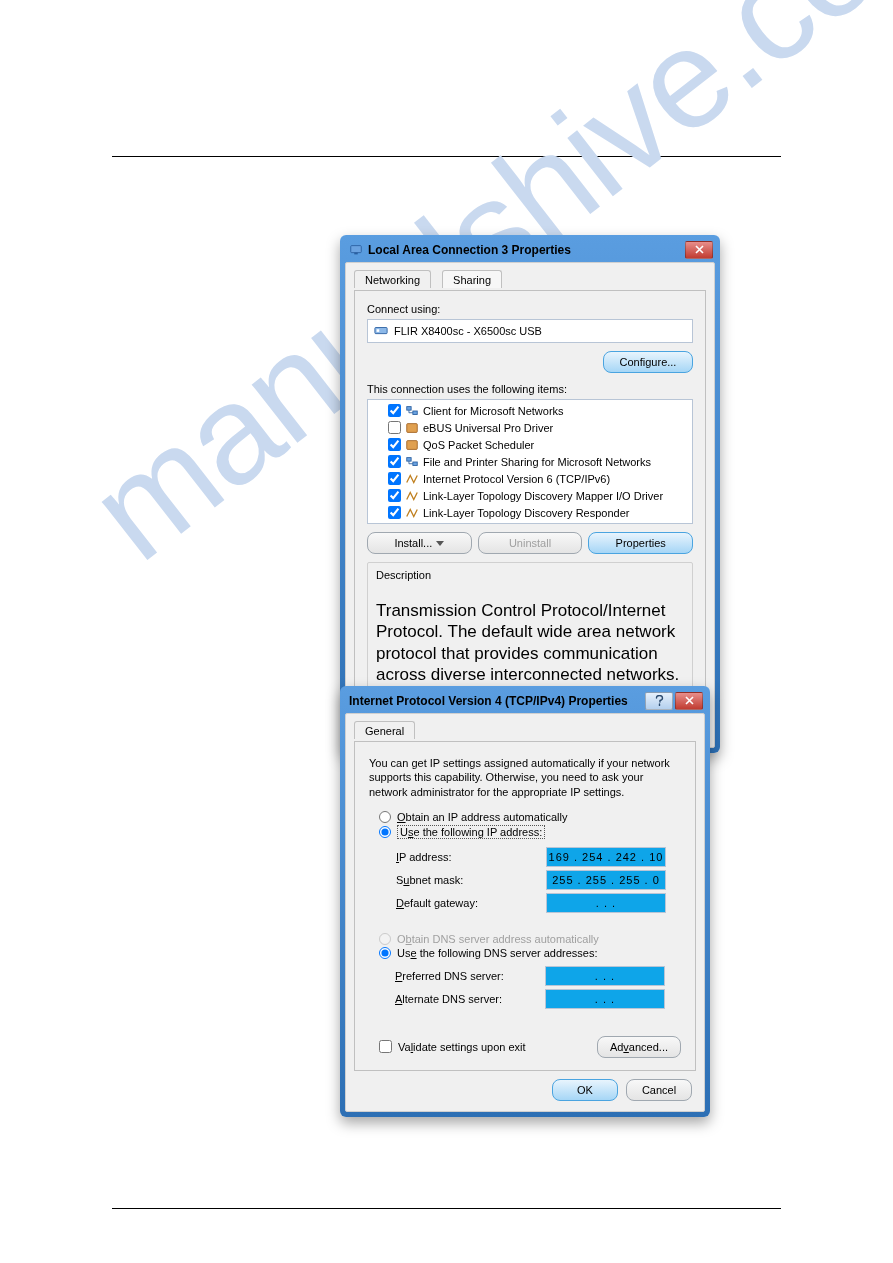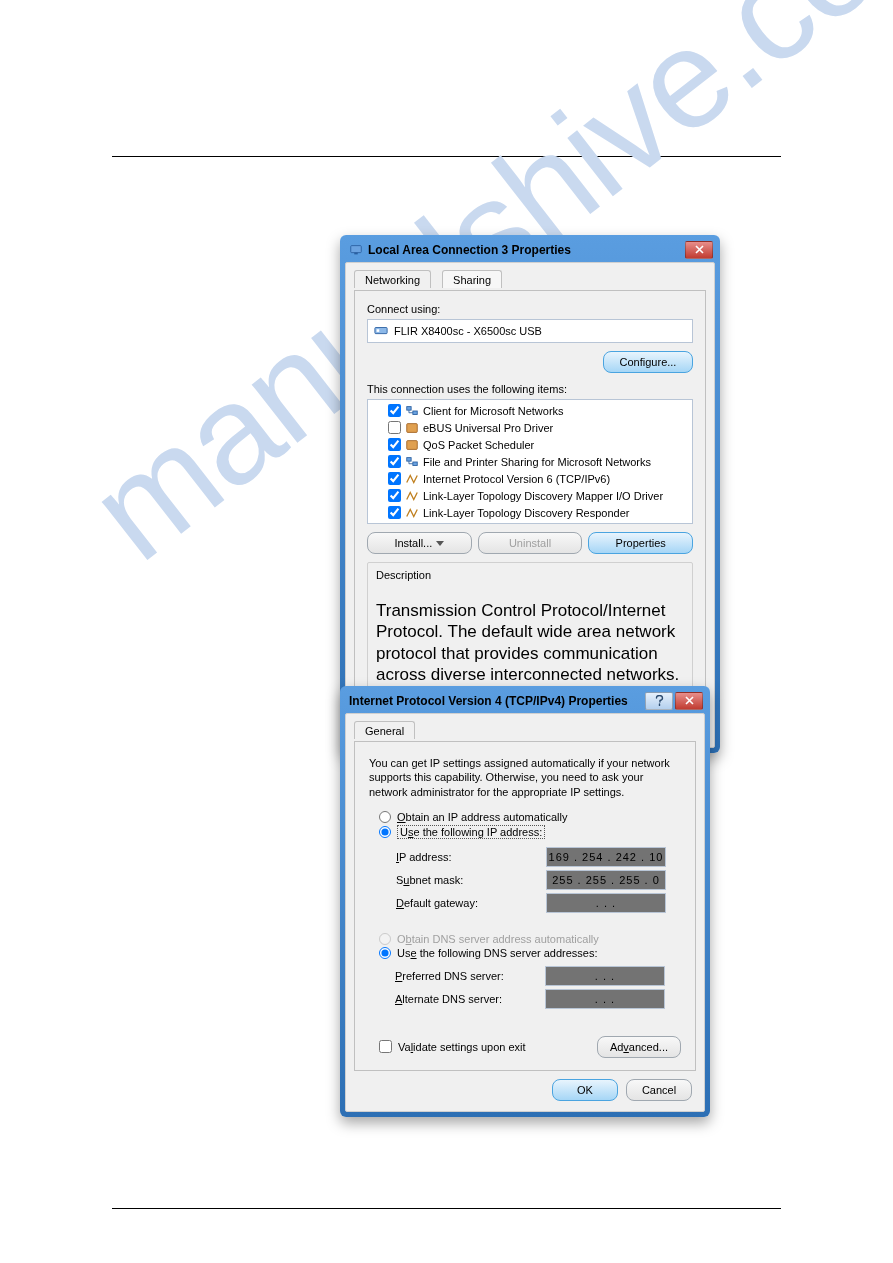--- a/index.html
+++ b/index.html
@@ -50,21 +50,21 @@
   .group-text { font-size: 17px; color: #000; margin-top: 19px; line-height: 1.25; }
 
   .footer { display: flex; justify-content: flex-end; gap: 8px; padding: 8px 4px 0; }
 
   .radio-row { display: flex; align-items: center; gap: 6px; margin: 2px 0 2px 10px; font-size: 11px; }
   .radio { width: 12px; height: 12px; }
   .dotted { border: 1px dotted #555; padding: 0 2px; }
 
   .ip-row { display: flex; align-items: center; margin: 3px 0 3px 26px; font-size: 11px; }
   .ip-row label { flex: 0 0 150px; }
-  .ip-input { border: 1px solid #b8c5d6; background: #737373; width: 120px; height: 20px; display: flex; align-items: center; justify-content: center; font-size: 11px; letter-spacing: 1px; }
+  .ip-input { border: 1px solid #b8c5d6; background: #0ea5e9; width: 120px; height: 20px; display: flex; align-items: center; justify-content: center; font-size: 11px; letter-spacing: 1px; }
   .underline { text-decoration: underline; }
 
   .chk-row { display: flex; align-items: center; gap: 6px; margin: 10px 0 0 10px; font-size: 11px; }
 
   
   svg { display: block; }
 </style>
 </head>
 <body>
 

